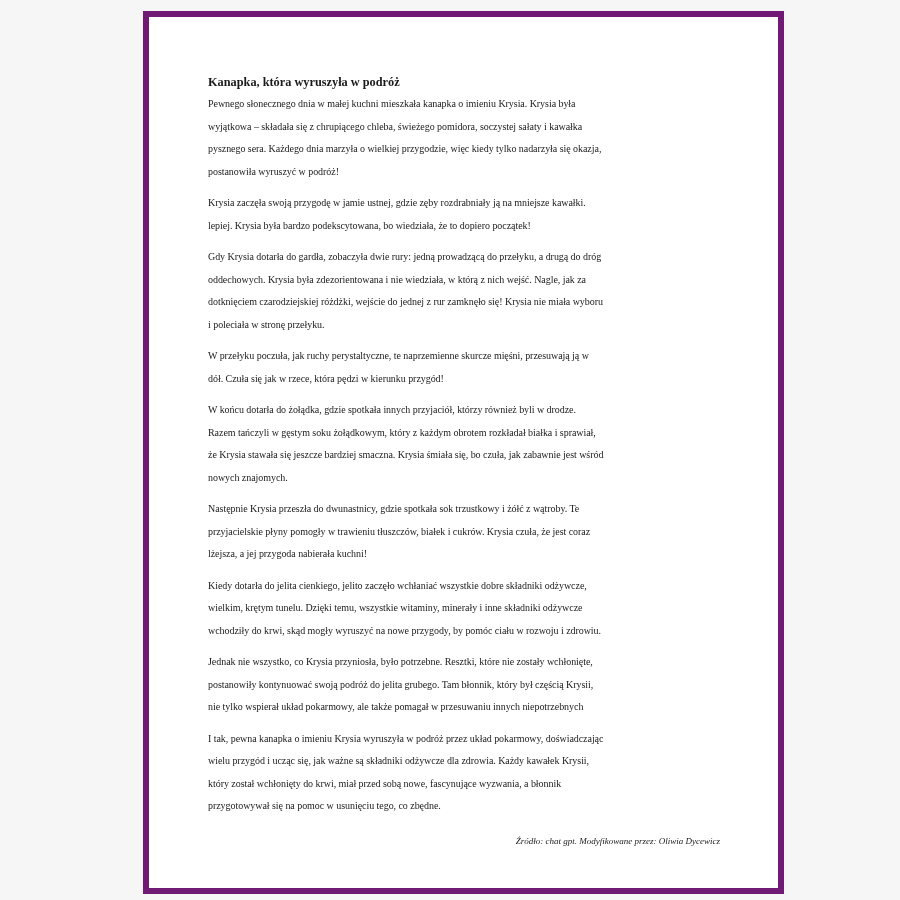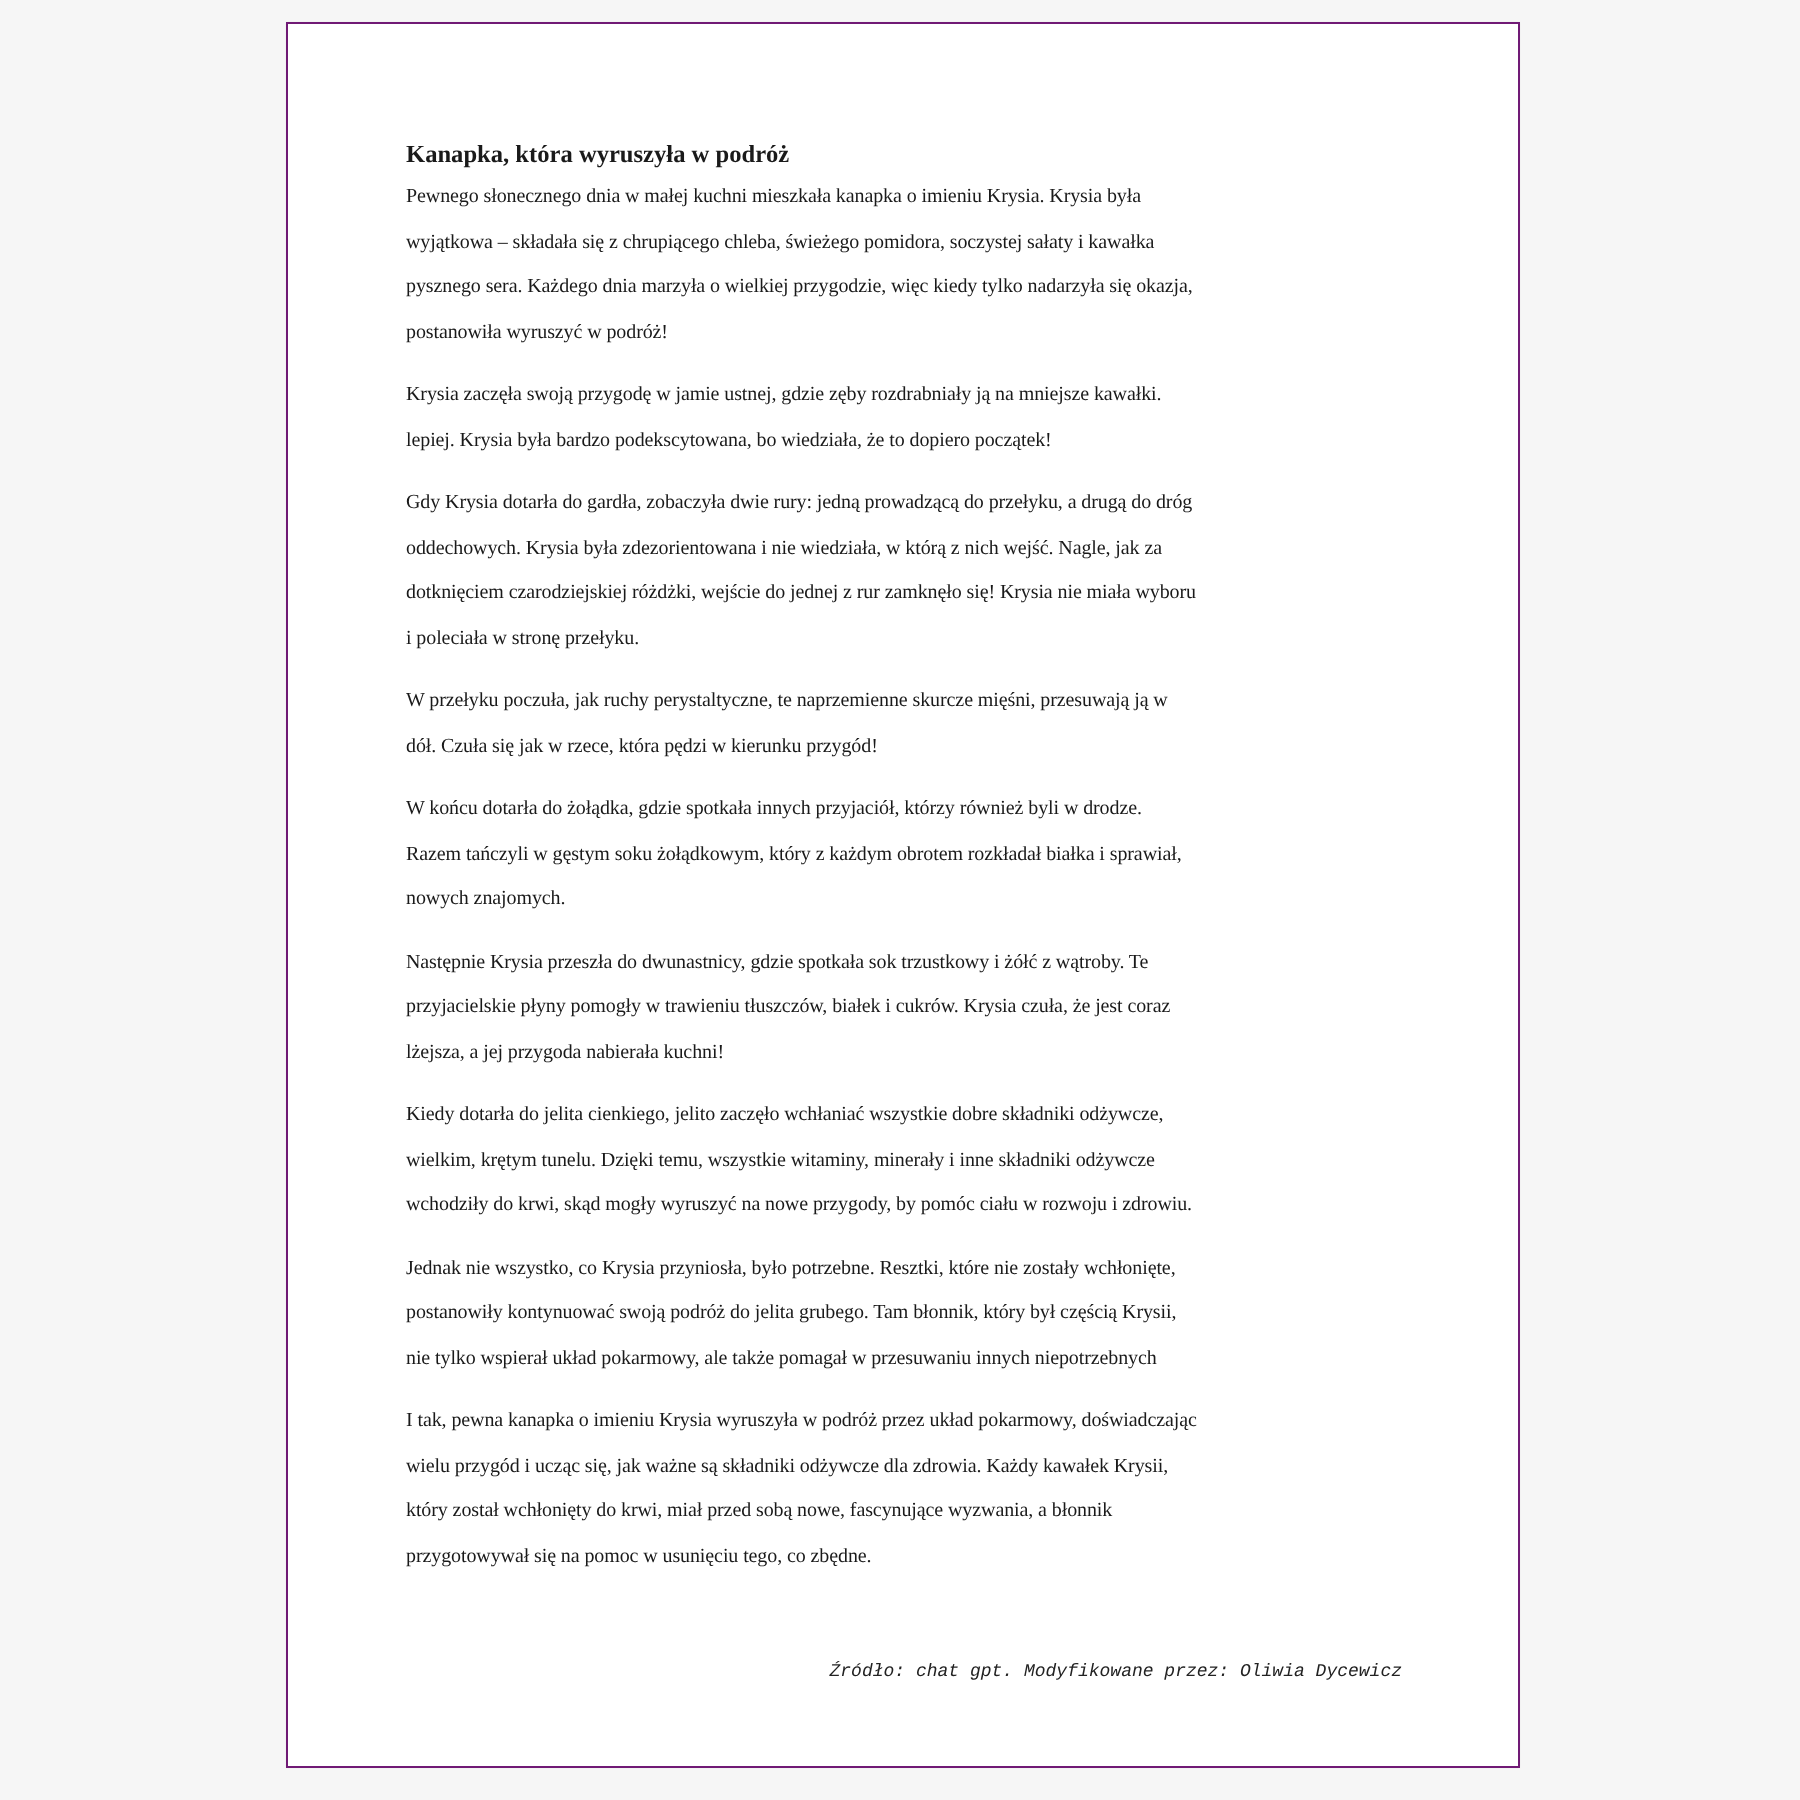--- a/index.html
+++ b/index.html
@@ -9,22 +9,23 @@
     position: relative;
     overflow: hidden;
     font-family: "Liberation Serif", "DejaVu Serif", serif;
     color: #1a1a1a;
   }
   .page {
     position: absolute;
     left: 143px; top: 11px;
     width: 615px; height: 871px;
     background: #ffffff;
-    border: 1px solid #701a75;
+    border: 6px solid #701a75;
     box-shadow: 0 0 1px rgba(0,0,0,0.05);
+    padding-left: 14px;
   }
   .content {
     position: absolute;
     left: 59px; top: 55px;
     width: 500px;
   }
   .title {
     font-weight: bold;
     font-size: 12.3px;
     line-height: 21px;
@@ -38,21 +39,20 @@
     letter-spacing: -0.05px;
   }
   .para .ln { display: block; white-space: nowrap; }
   .source {
     position: absolute;
     right: 58px; top: 819px;
     font-size: 9px;
     font-style: italic;
     white-space: nowrap;
     color: #222;
-    font-family: Liberation Mono, monospace;
   }
 </style>
 </head>
 <body>
 
 <div class="page">
   <div class="content">
     <h1 class="title">Kanapka, która wyruszyła w podróż</h1>
     <div id="paras">
         <p class="para">
@@ -71,20 +71,21 @@
           <span class="ln">dotknięciem czarodziejskiej różdżki, wejście do jednej z rur zamknęło się! Krysia nie miała wyboru</span>
           <span class="ln">i poleciała w stronę przełyku.</span>
         </p>
         <p class="para">
           <span class="ln">W przełyku poczuła, jak ruchy perystaltyczne, te naprzemienne skurcze mięśni, przesuwają ją w</span>
           <span class="ln">dół. Czuła się jak w rzece, która pędzi w kierunku przygód!</span>
         </p>
         <p class="para">
           <span class="ln">W końcu dotarła do żołądka, gdzie spotkała innych przyjaciół, którzy również byli w drodze.</span>
           <span class="ln">Razem tańczyli w gęstym soku żołądkowym, który z każdym obrotem rozkładał białka i sprawiał,</span>
+          <span class="ln">że Krysia stawała się jeszcze bardziej smaczna. Krysia śmiała się, bo czuła, jak zabawnie jest wśród</span>
           <span class="ln">nowych znajomych.</span>
         </p>
         <p class="para">
           <span class="ln">Następnie Krysia przeszła do dwunastnicy, gdzie spotkała sok trzustkowy i żółć z wątroby. Te</span>
           <span class="ln">przyjacielskie płyny pomogły w trawieniu tłuszczów, białek i cukrów. Krysia czuła, że jest coraz</span>
           <span class="ln">lżejsza, a jej przygoda nabierała kuchni!</span>
         </p>
         <p class="para">
           <span class="ln">Kiedy dotarła do jelita cienkiego, jelito zaczęło wchłaniać wszystkie dobre składniki odżywcze,</span>
           <span class="ln">wielkim, krętym tunelu. Dzięki temu, wszystkie witaminy, minerały i inne składniki odżywcze</span>

